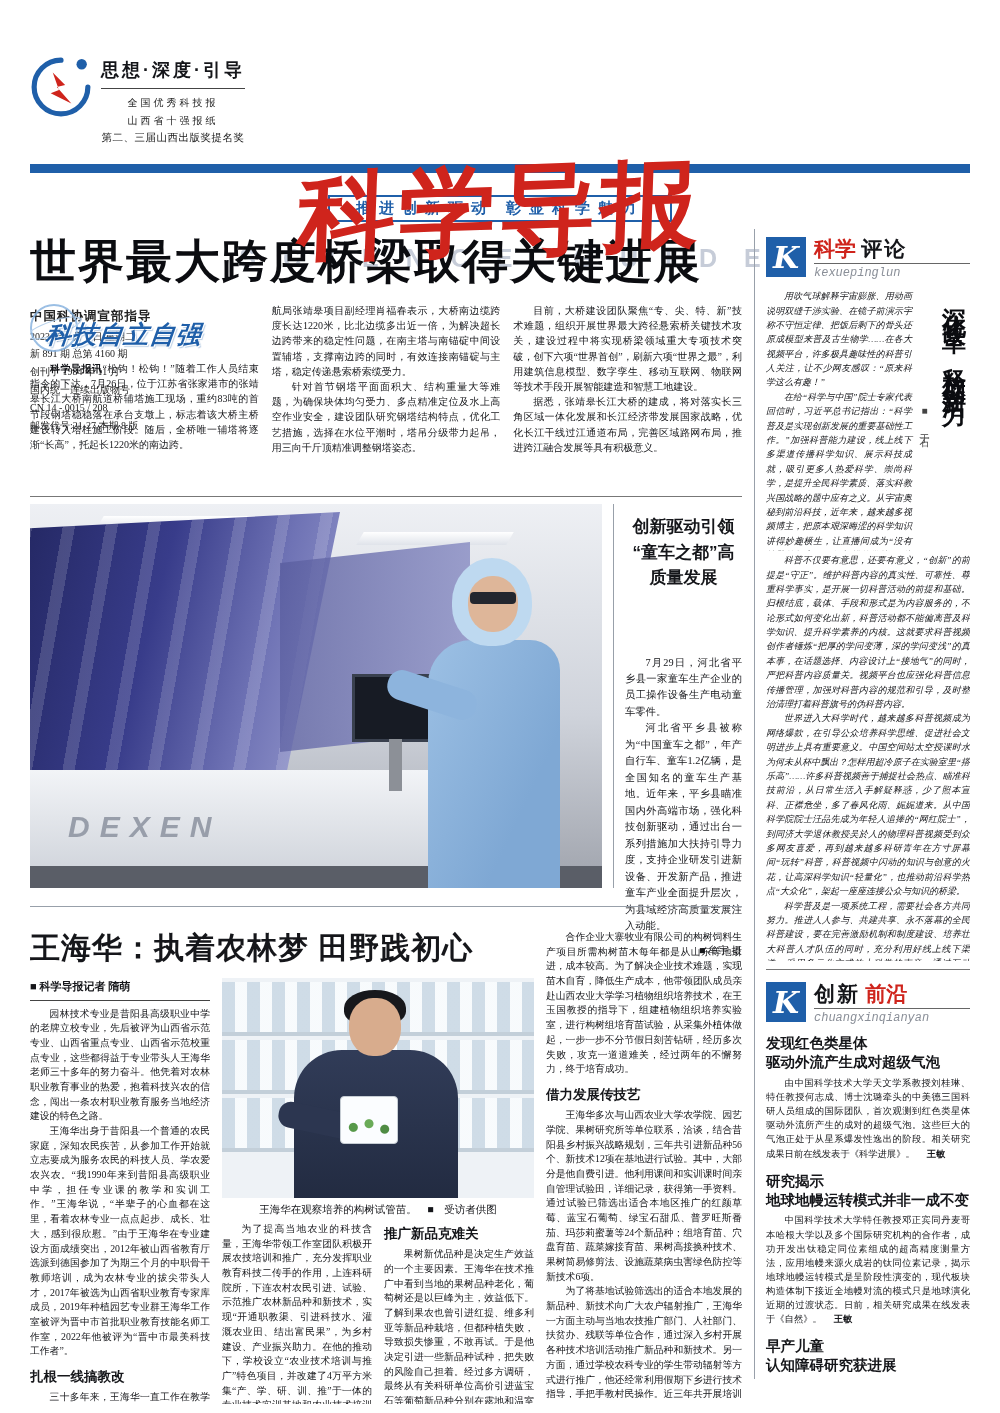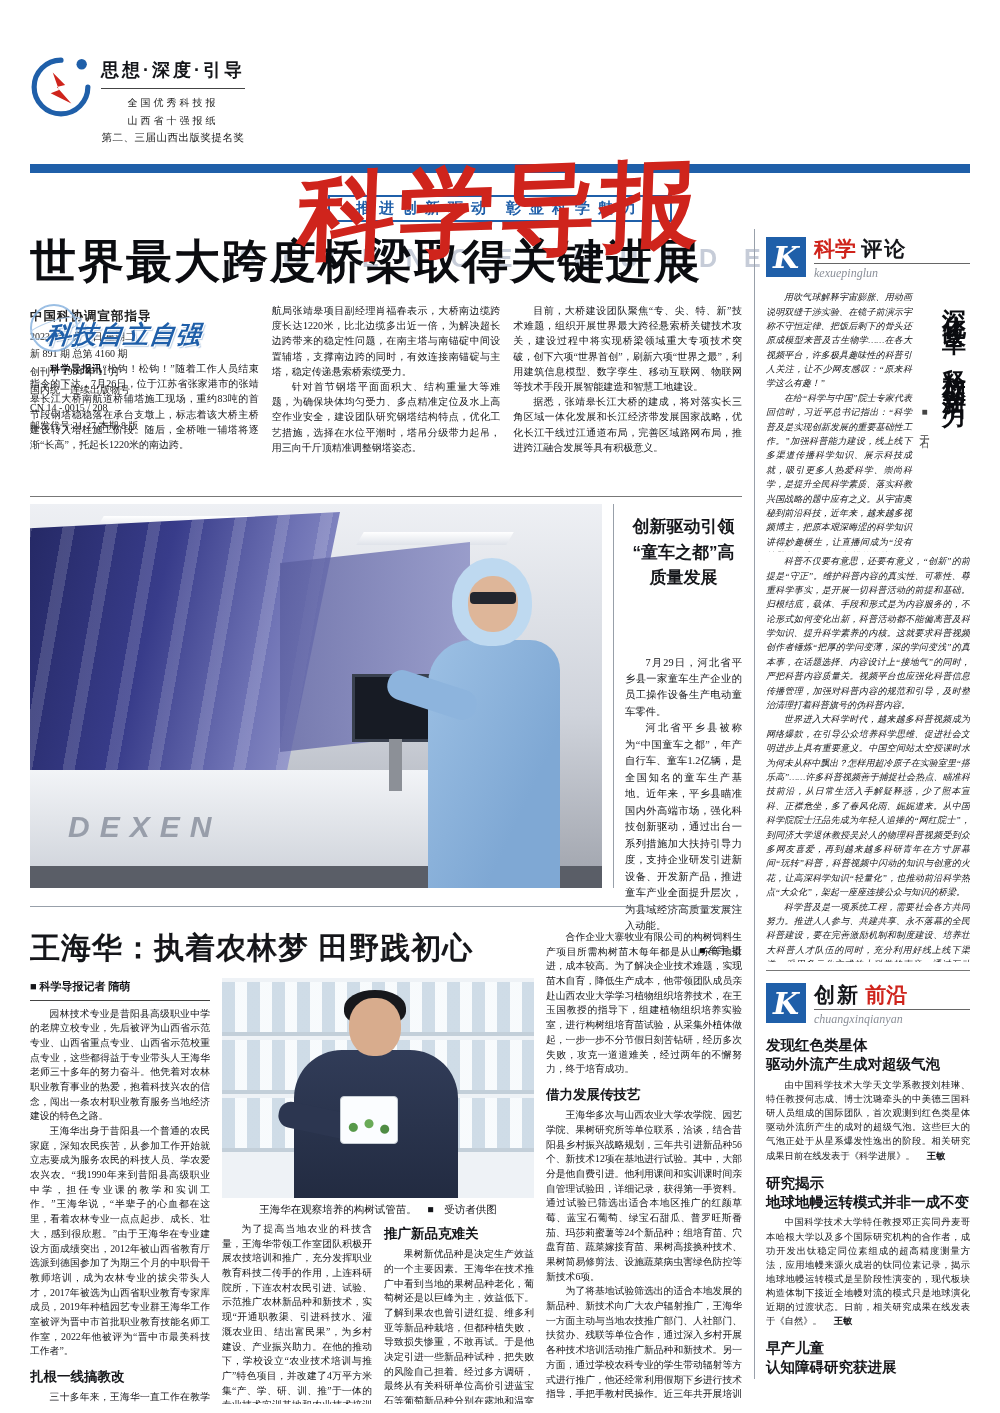--- a/index.html
+++ b/index.html
@@ -120,21 +120,21 @@
            height:468px;overflow:hidden;padding-top:4px;}
 
   
   .sec-head{display:flex;align-items:stretch;gap:8px;margin:8px 0 9px;}
   .klogo{width:40px;height:40px;background:#1f5fa9;color:#fff;display:flex;align-items:center;justify-content:center;
          font-family:"DejaVu Serif",serif;font-weight:bold;font-style:italic;font-size:30px;flex:none;}
   .sec-twrap{flex:1;min-width:0;}
   .sec-line1{font-size:21px;line-height:1.15;padding-bottom:2px;border-bottom:1px solid #666;white-space:nowrap;}
   .sec-red{color:#cf241c;font-weight:bold;font-family:"DejaVu Serif",serif;}
   .sec-black{font-family:"Liberation Sans",sans-serif;font-weight:900;letter-spacing:2px;}
-  .pinyin{font-style:italic;color:#8a8f98;font-size:12px;padding-top:2px;}
+  .pinyin{font-style:italic;color:#8a8f98;font-size:12px;padding-top:2px;font-family:Liberation Mono, monospace;}
 
   .comment-sec{border-bottom:1px solid #777;padding-bottom:8px;}
   .comment-top{display:flex;}
   .c-paras{flex:1;min-width:0;font-style:italic;font-size:9px;line-height:1.6;text-align:justify;
            height:262px;overflow:hidden;padding-right:5px;}
   .c-author{writing-mode:vertical-rl;font-size:10px;color:#444;padding-top:116px;letter-spacing:4px;flex:none;}
   .c-vtitle{writing-mode:vertical-rl;font-family:"Liberation Sans",sans-serif;font-weight:900;font-size:24px;
             letter-spacing:7px;padding-left:7px;height:262px;flex:none;color:#0b0c10;}
   .c-wide{font-style:italic;font-size:9px;line-height:1.6;text-align:justify;height:408px;overflow:hidden;margin-top:2px;}
 

